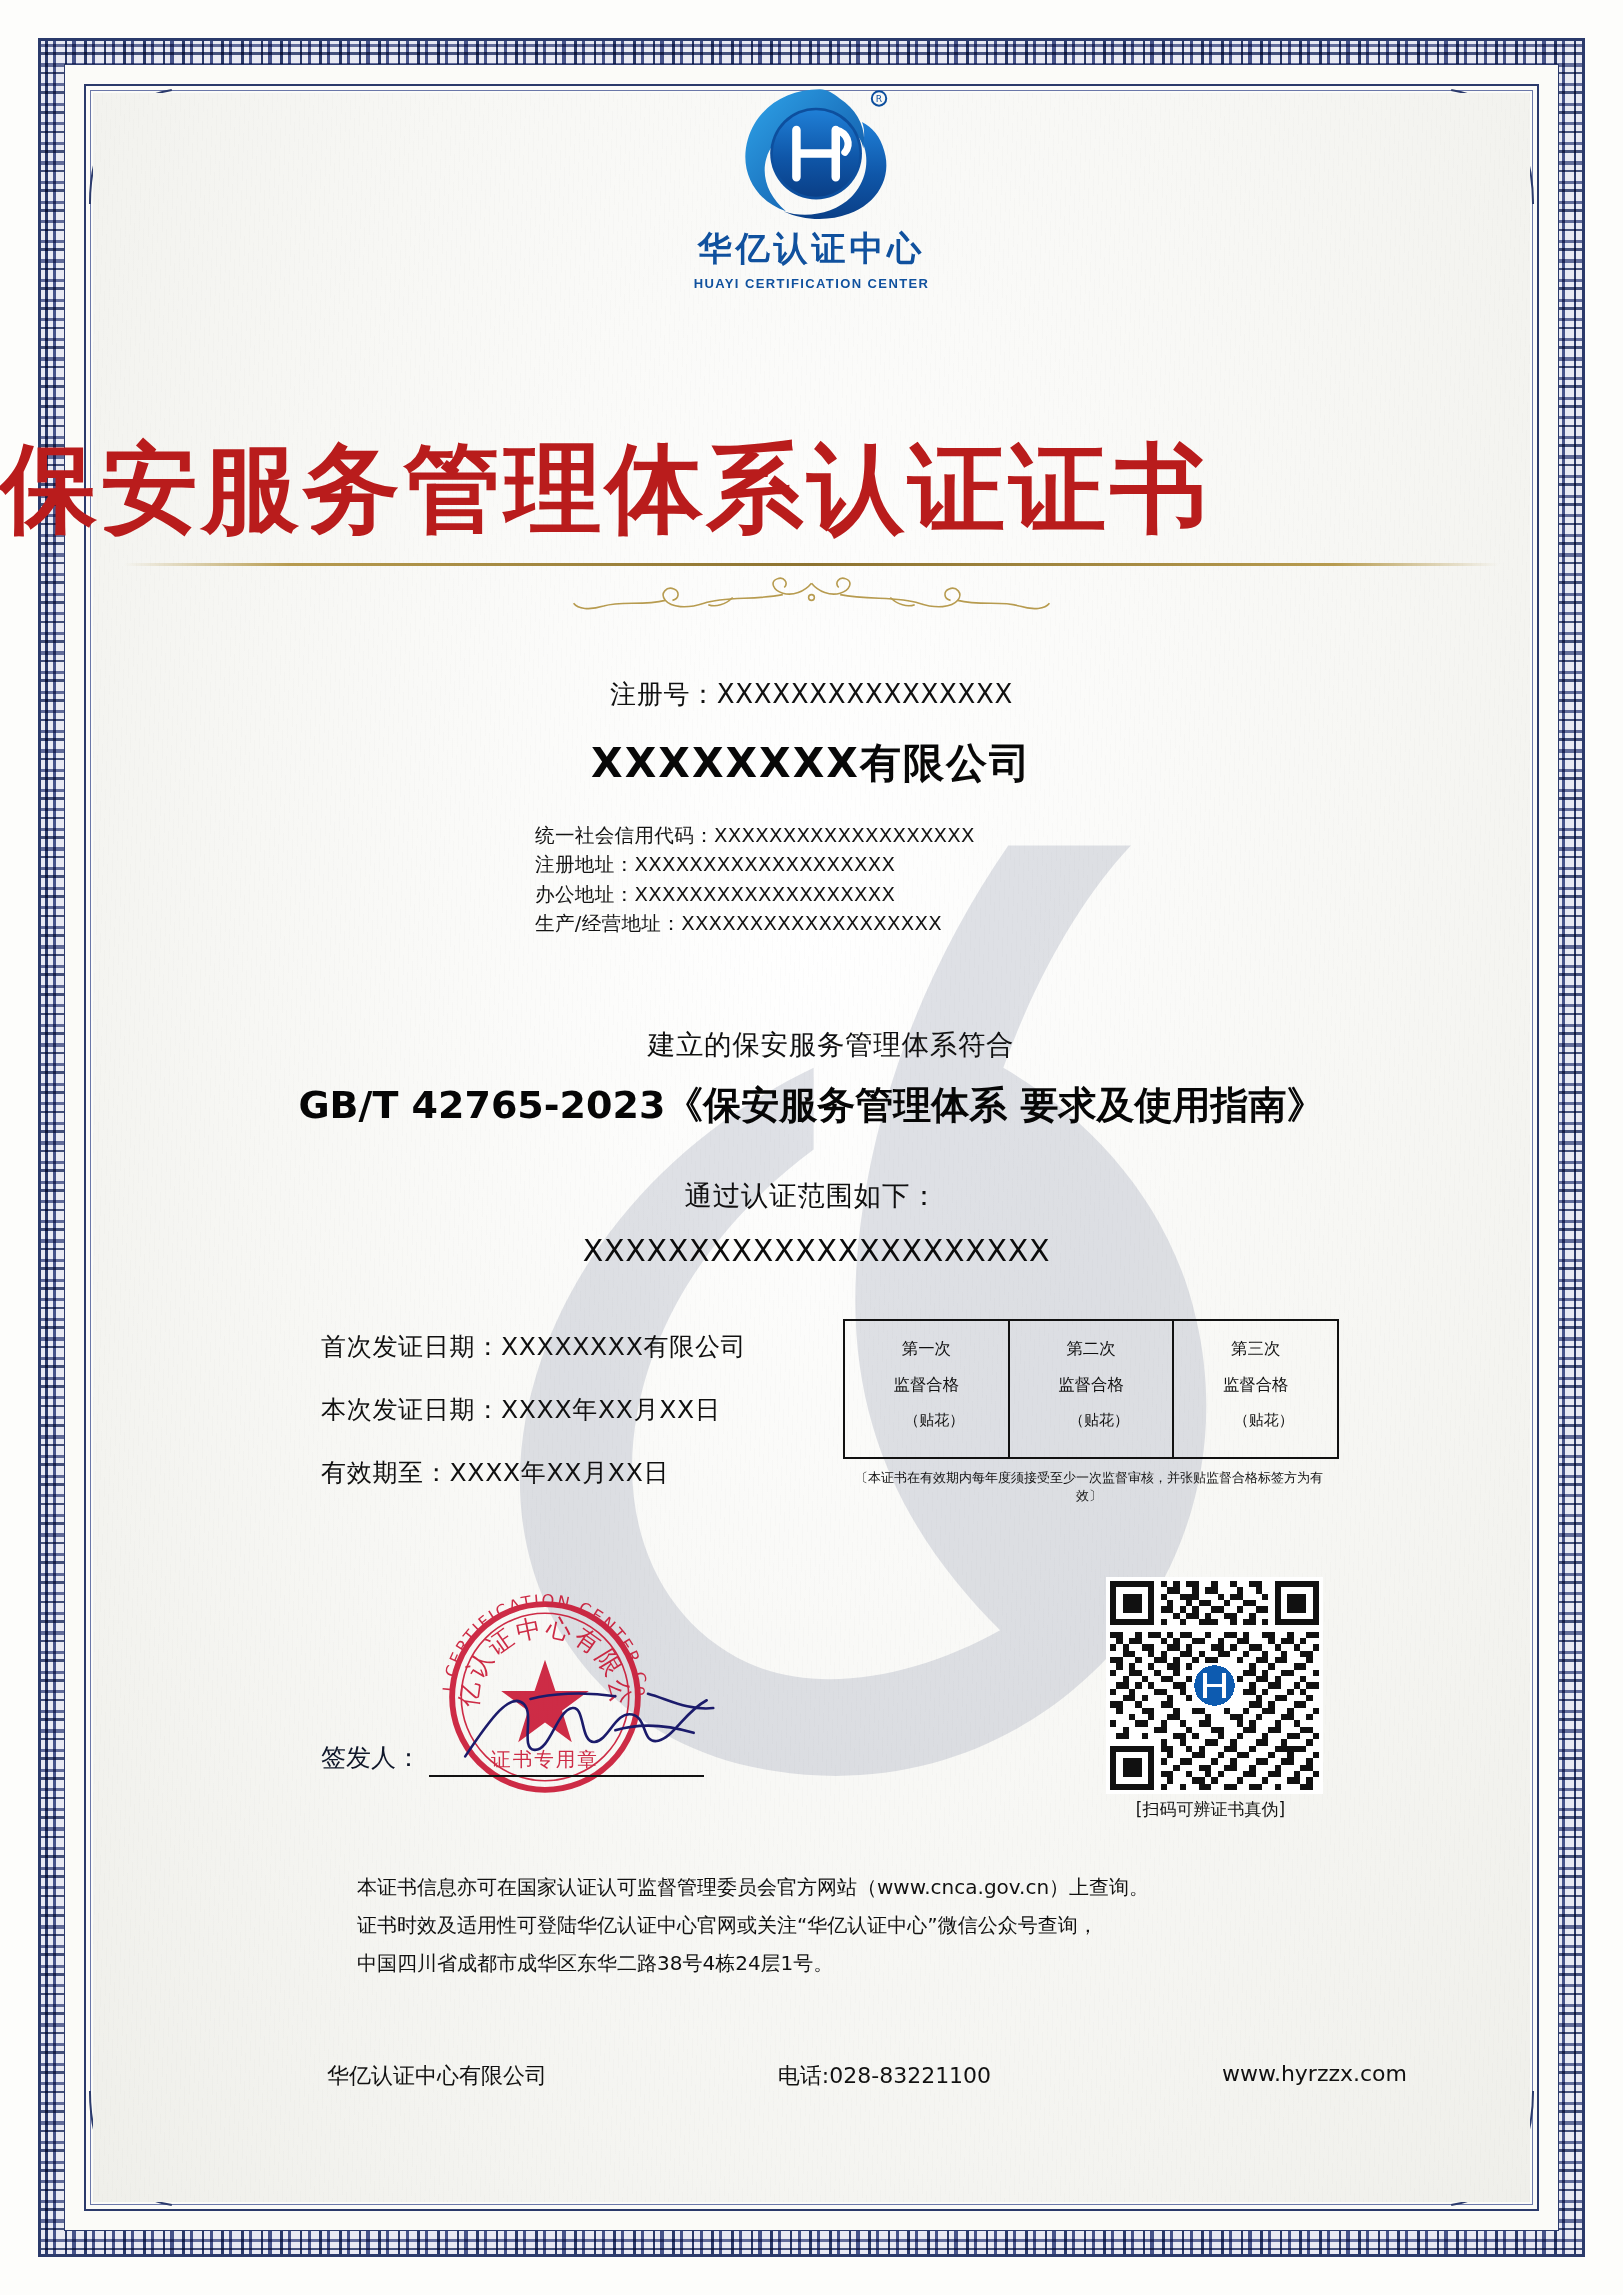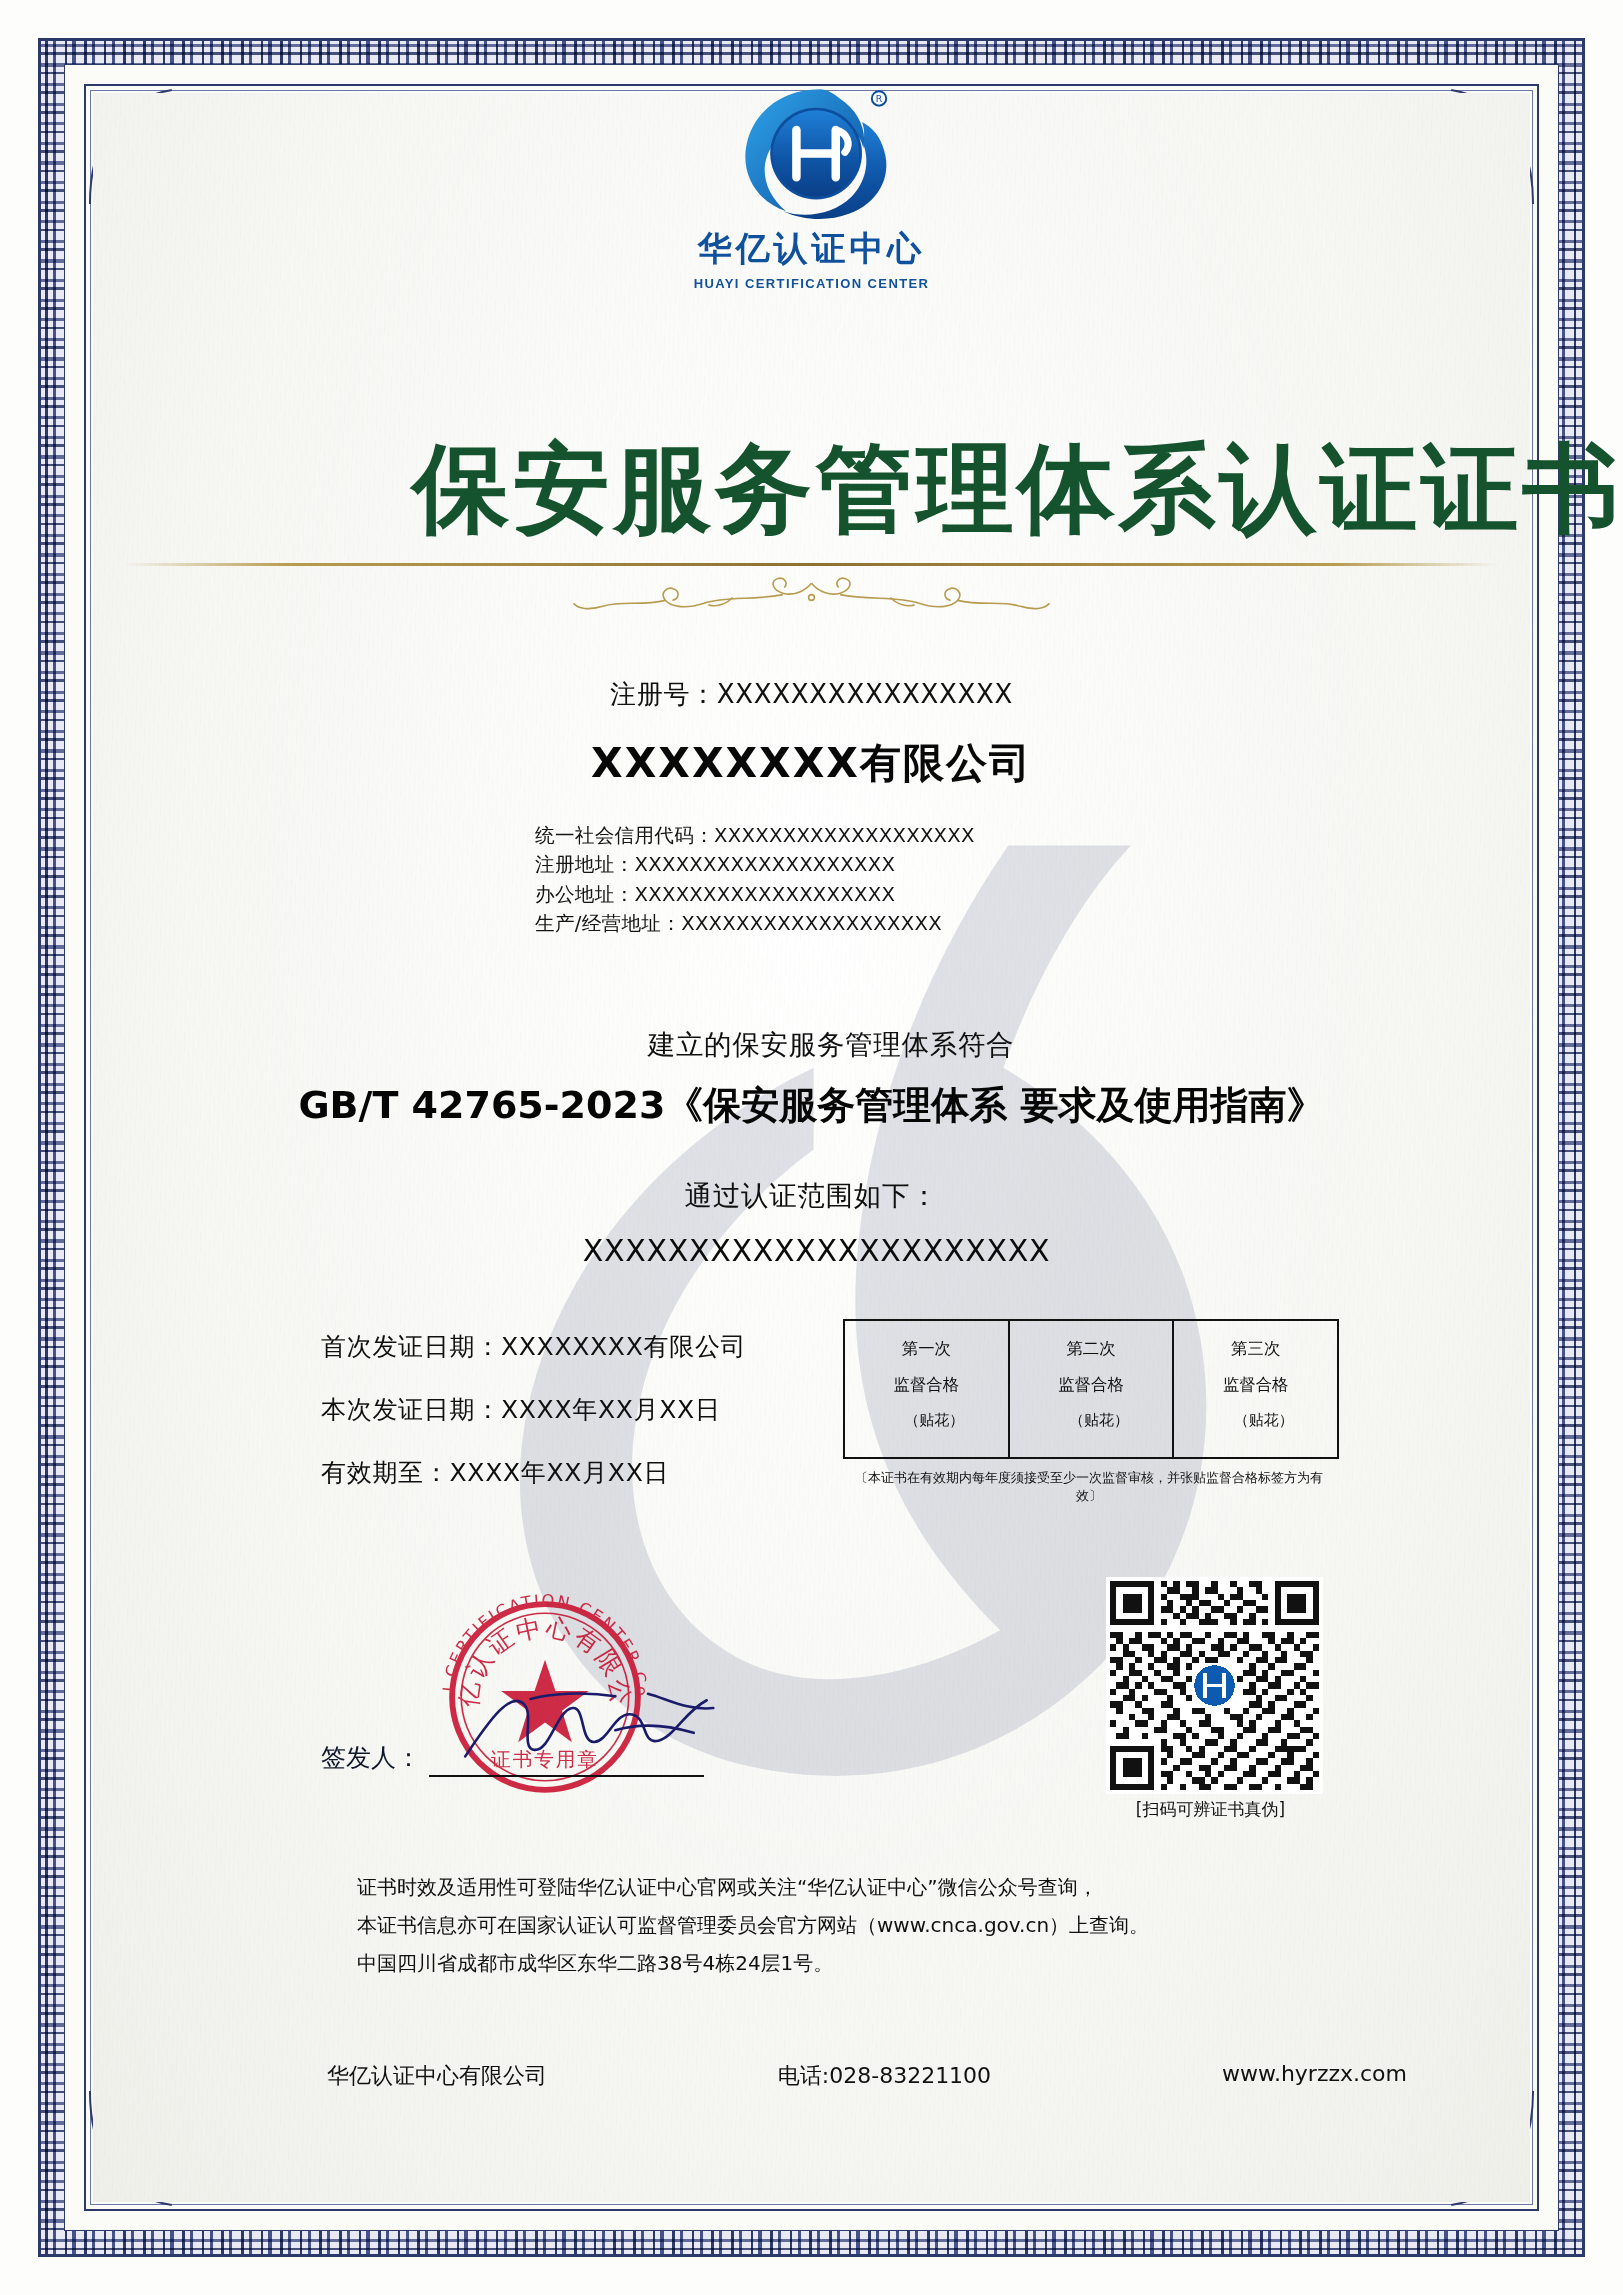--- a/index.html
+++ b/index.html
@@ -145,25 +145,25 @@
     color: #10519e;
     letter-spacing: 1.4px;
     margin-top: 3.9px;
   }
 
   
   .main-title {
     position: absolute;
     left: 0; right: 0;
     top: 425px;
-    text-align: right;
+    text-align: left;
     font-family: "DejaVu Sans", "Liberation Sans", sans-serif;
     font-size: 97px;
     font-weight: bold;
-    color: #14532d;
+    color: #b91c1c;
     letter-spacing: 3.9px;
     white-space: nowrap;
   }
   .title-rule {
     position: absolute;
     left: 124px; right: 124px;
     top: 563px;
     height: 3.3px;
     background: linear-gradient(90deg,
       rgba(139,116,45,0) 0%,
@@ -856,22 +856,22 @@
             <rect x="30" y="32" width="2" height="1"></rect>
         </g>
         <rect x="13" y="13" width="7" height="7" fill="#fff"></rect>
         <circle cx="16.5" cy="16.5" r="3.2" fill="#0d5bb0"></circle>
         <path d="M15 14.6 L15 18.4 M18 14.6 L18 18.4 M15 16.5 L18 16.5" stroke="#fff" stroke-width="0.55"></path>
       </svg>
     </div>
     <div class="qr-caption">[扫码可辨证书真伪]</div>
 
     <div class="footer-notes">
+      <div>本证书信息亦可在国家认证认可监督管理委员会官方网站（www.cnca.gov.cn）上查询。</div>
       <div>证书时效及适用性可登陆华亿认证中心官网或关注“华亿认证中心”微信公众号查询，</div>
-      <div>本证书信息亦可在国家认证认可监督管理委员会官方网站（www.cnca.gov.cn）上查询。</div>
       <div>中国四川省成都市成华区东华二路38号4栋24层1号。</div>
     </div>
 
     <div class="footer-bar">
       <div>华亿认证中心有限公司</div>
       <div>电话:028-83221100</div>
       <div>www.hyrzzx.com</div>
     </div>
 
   </div>

